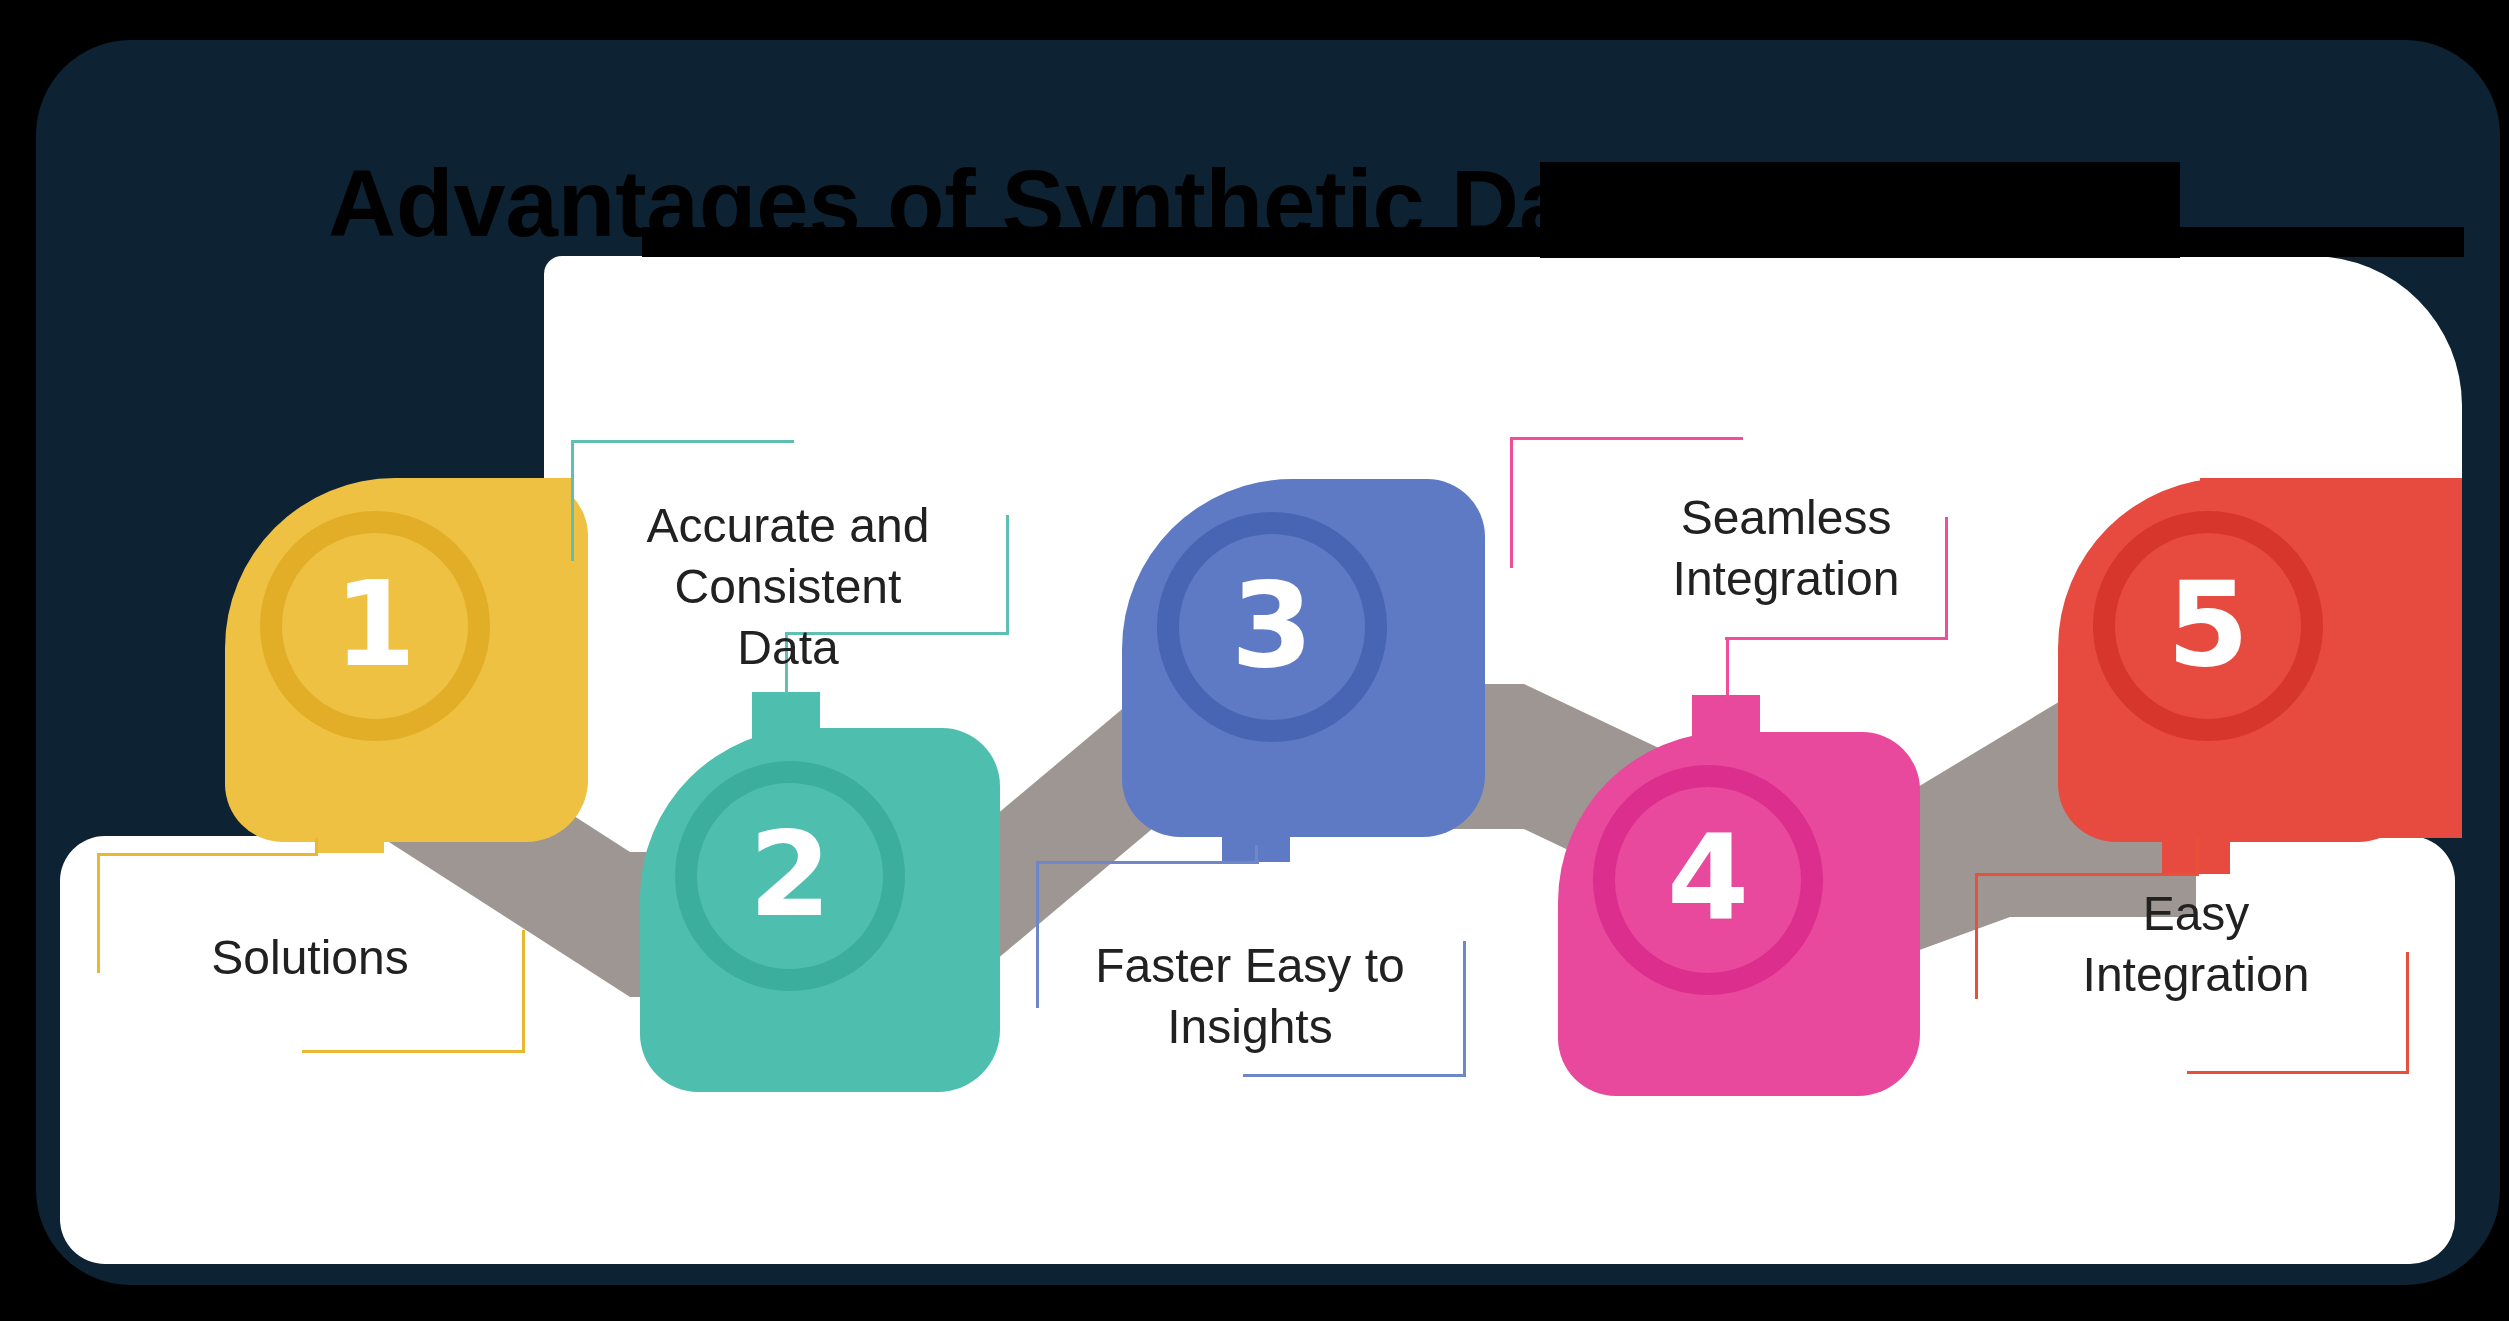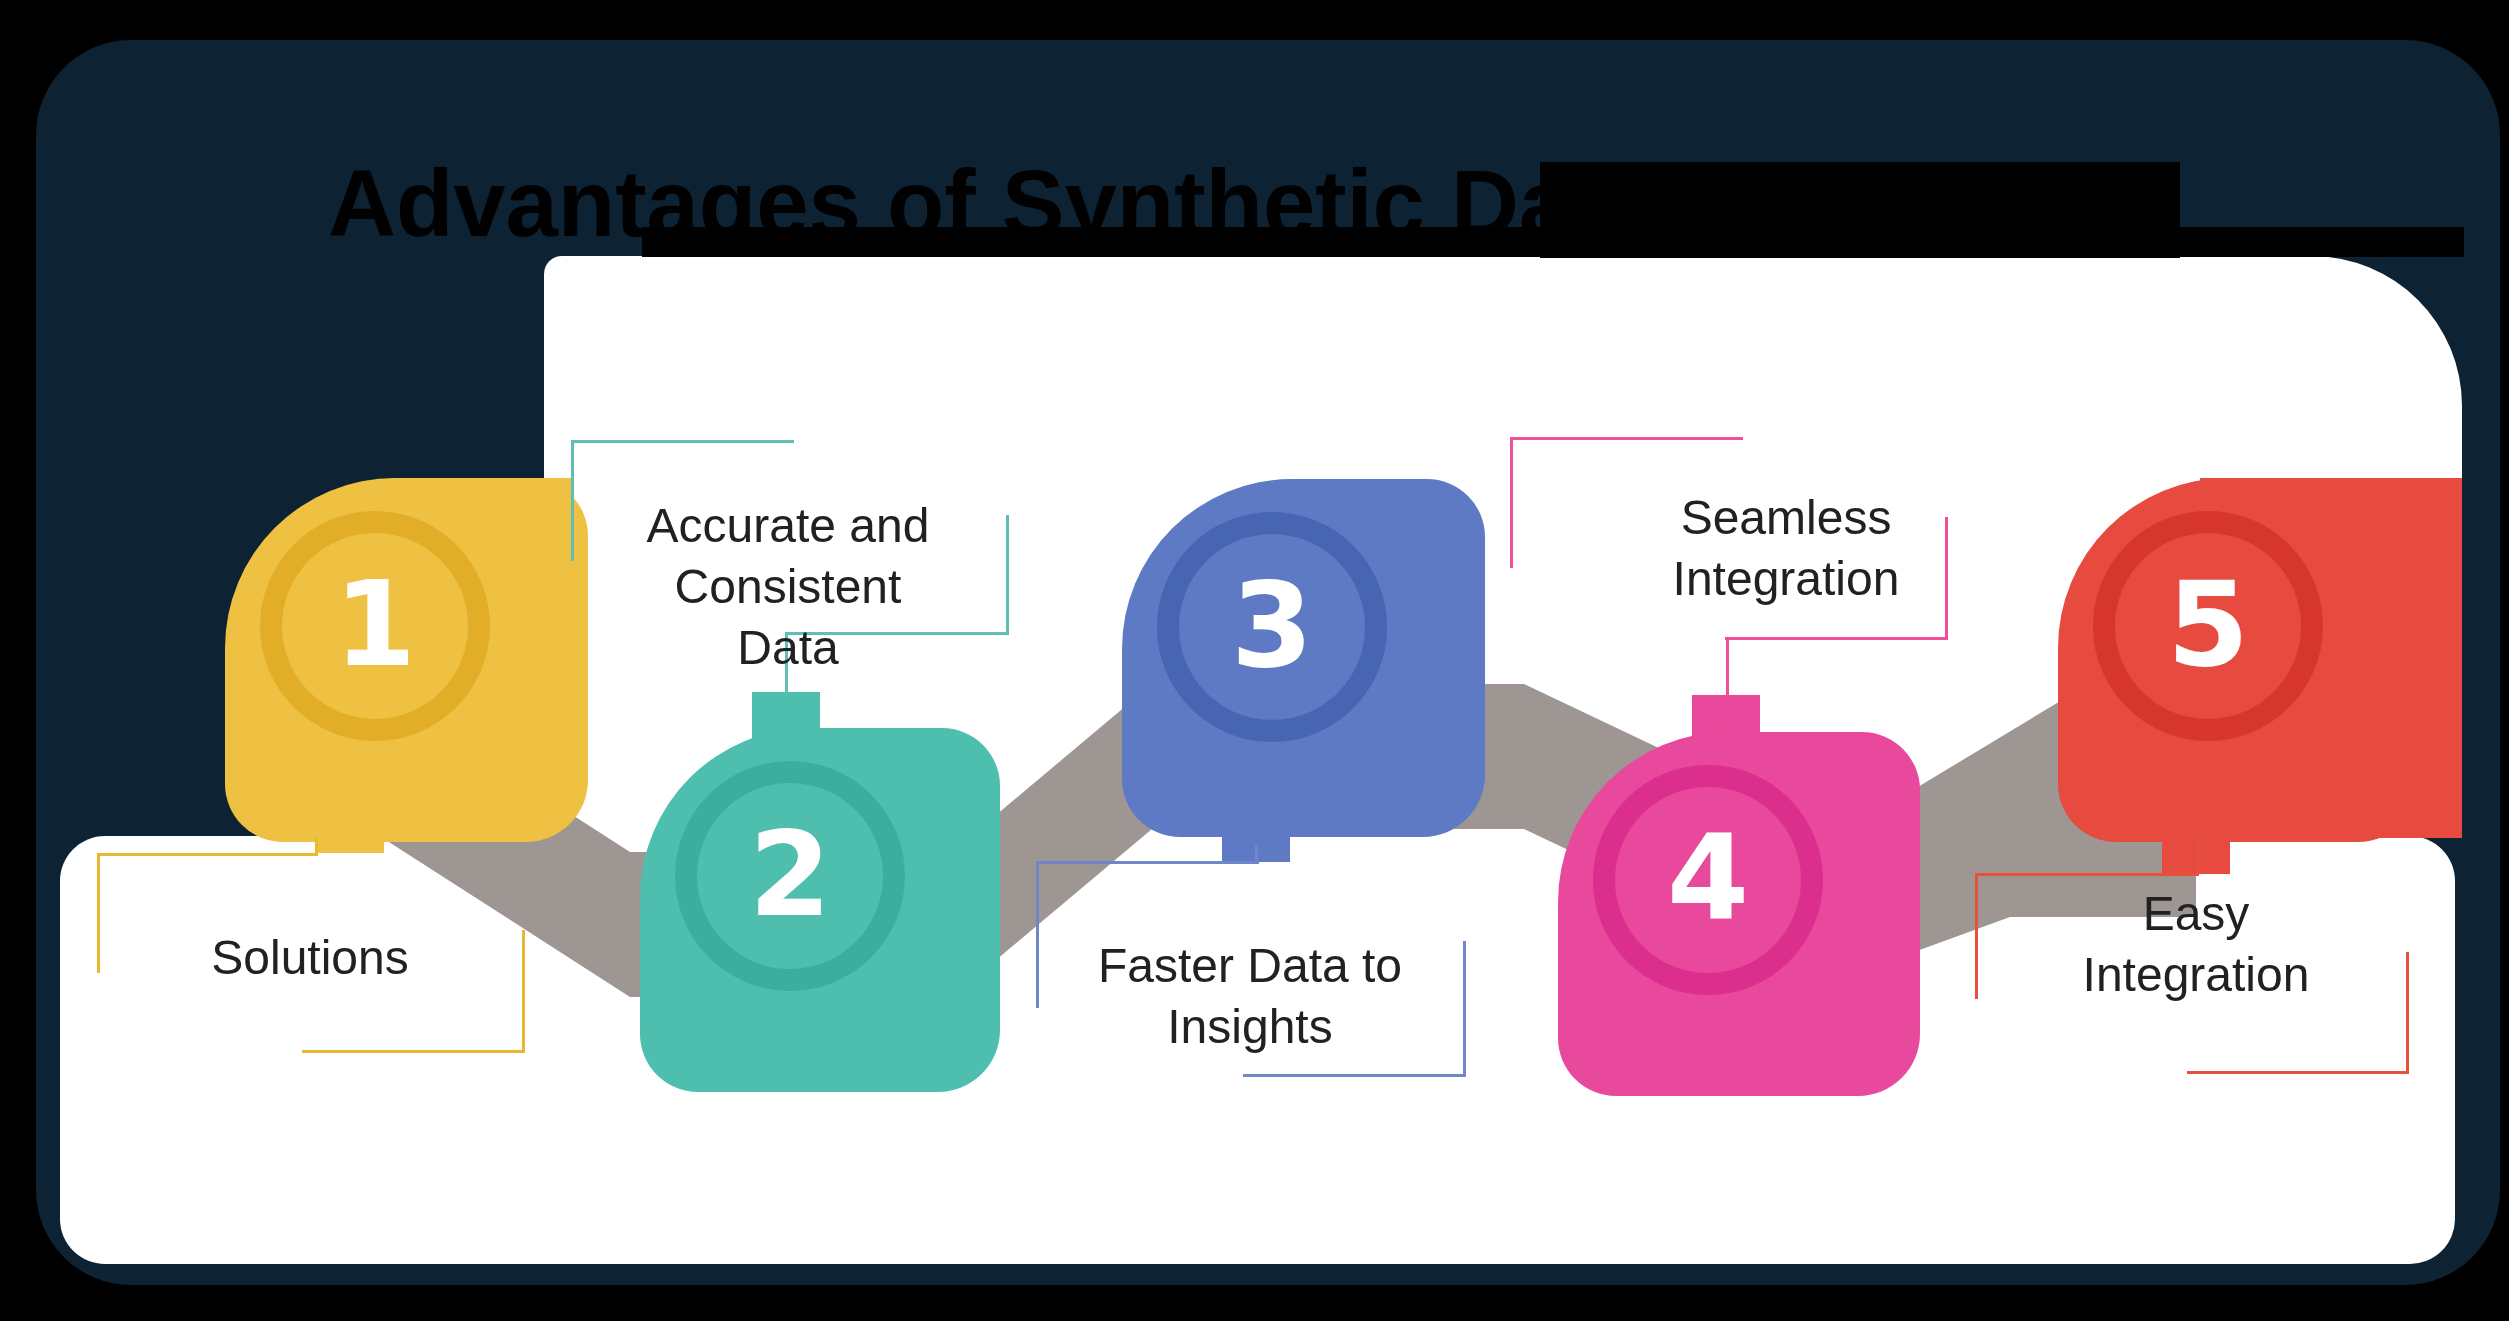--- a/index.html
+++ b/index.html
@@ -155,21 +155,21 @@
       <div>Accurate and Consistent</div>
       <div>Data</div>
     </div>
   </div>
 
   <div class="g3" style="--line: #6F86C9;">
     <div class="stub"></div>
     <div class="corner tl"></div>
     <div class="corner br"></div>
     <div class="label">
-      <div>Faster Data to</div>
+      <div>Faster Easy to</div>
       <div>Insights</div>
     </div>
   </div>
 
   <div class="g4" style="--line: #F04E9B;">
     <div class="stub"></div>
     <div class="corner tl"></div>
     <div class="corner br"></div>
     <div class="label">
       <div>Seamless</div>

